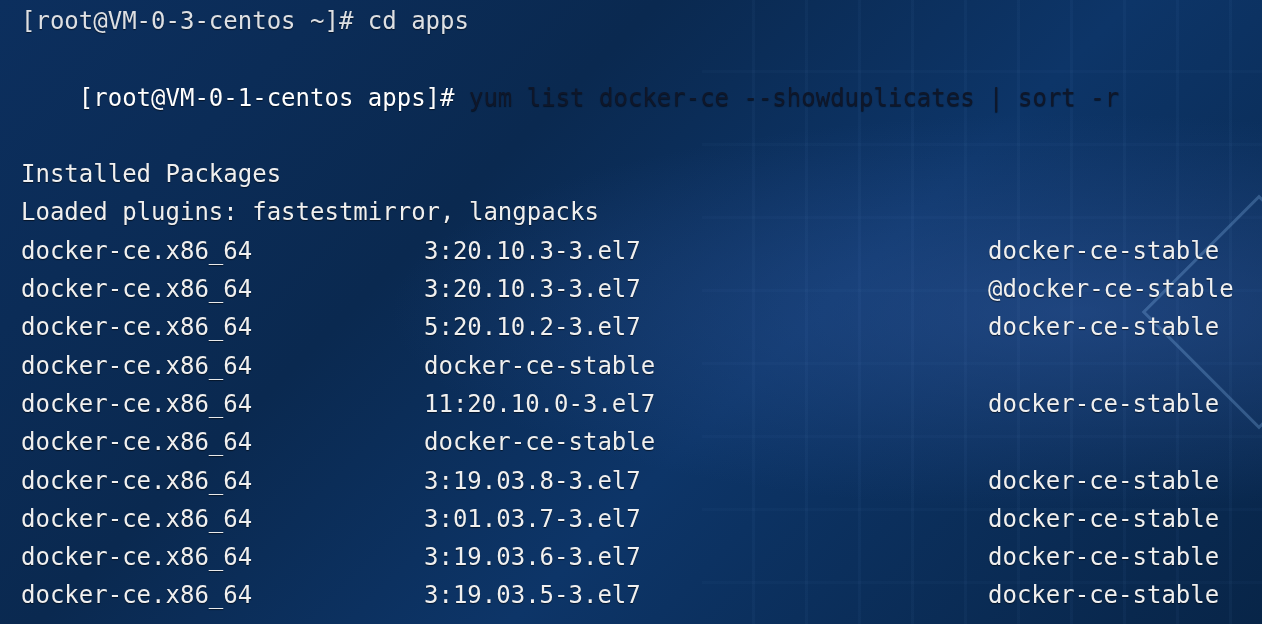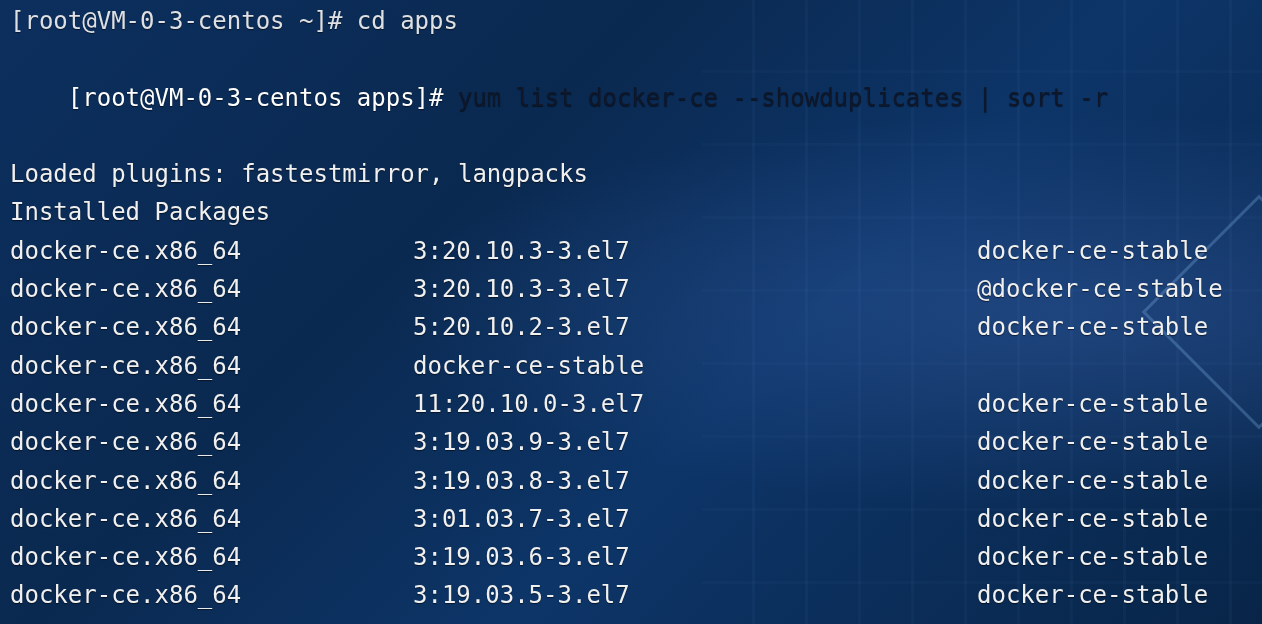--- a/index.html
+++ b/index.html
@@ -35,49 +35,49 @@
       content: "";
       position: absolute;
       right: -80px; top: 50%;
       transform: translateY(-50%) rotate(45deg);
       width: 160px; height: 160px;
       border: 3px solid rgba(140,190,240,0.28);
       pointer-events: none;
       z-index: 0;
     }
     .terminal { position: relative; z-index: 1; }
-    .line { white-space: pre; text-shadow: 0 1px 1px rgba(0,0,0,0.55); letter-spacing: 0px; }
+    .line { white-space: pre; text-shadow: 0 1px 1px rgba(0,0,0,0.55); letter-spacing: 0px; margin-left: 11px; }
     .truncated { opacity: 0.92; }
     .row { display: flex; gap: 48px; }
     .c-pkg { width: 355px; flex-shrink: 0; }
     .c-ver { width: 516px; flex-shrink: 0; }
     .c-repo { flex-shrink: 0; }
     .prompt .host { color: #ffffff; }
     .prompt .cmd { color: #0f172a; }
   </style>
 </head>
 <body>
 
 <div class="terminal">
 
   <div class="line truncated">[root@VM-0-3-centos ~]# cd apps</div>
 
   <div class="line prompt">
-    <span class="host">[root@VM-0-3-centos apps]# </span><span class="cmd">yum list docker-ce --showduplicates | sort -r</span>
+    <span class="host">[root@VM-0-1-centos apps]# </span><span class="cmd">yum list docker-ce --showduplicates | sort -r</span>
   </div>
 
+  <div class="line">Installed Packages</div>
   <div class="line">Loaded plugins: fastestmirror, langpacks</div>
-  <div class="line">Installed Packages</div>
 
   <div id="package-rows">
       <div class="line row"><span class="c-pkg">docker-ce.x86_64</span><span class="c-ver">3:20.10.3-3.el7</span><span class="c-repo">docker-ce-stable</span></div>
       <div class="line row"><span class="c-pkg">docker-ce.x86_64</span><span class="c-ver">3:20.10.3-3.el7</span><span class="c-repo">@docker-ce-stable</span></div>
       <div class="line row"><span class="c-pkg">docker-ce.x86_64</span><span class="c-ver">5:20.10.2-3.el7</span><span class="c-repo">docker-ce-stable</span></div>
       <div class="line row"><span class="c-pkg">docker-ce.x86_64</span><span class="c-repo">docker-ce-stable</span></div>
       <div class="line row"><span class="c-pkg">docker-ce.x86_64</span><span class="c-ver">11:20.10.0-3.el7</span><span class="c-repo">docker-ce-stable</span></div>
-      <div class="line row"><span class="c-pkg">docker-ce.x86_64</span><span class="c-ver">3:19.03.9-3.el7</span><span class="c-repo">docker-ce-stable</span></div>
+      <div class="line row"><span class="c-pkg">docker-ce.x86_64</span><span class="c-repo">docker-ce-stable</span></div>
       <div class="line row"><span class="c-pkg">docker-ce.x86_64</span><span class="c-ver">3:19.03.8-3.el7</span><span class="c-repo">docker-ce-stable</span></div>
       <div class="line row"><span class="c-pkg">docker-ce.x86_64</span><span class="c-ver">3:01.03.7-3.el7</span><span class="c-repo">docker-ce-stable</span></div>
       <div class="line row"><span class="c-pkg">docker-ce.x86_64</span><span class="c-ver">3:19.03.6-3.el7</span><span class="c-repo">docker-ce-stable</span></div>
       <div class="line row"><span class="c-pkg">docker-ce.x86_64</span><span class="c-ver">3:19.03.5-3.el7</span><span class="c-repo">docker-ce-stable</span></div>
     </div>
 
 </div>
 
 </body></html>

